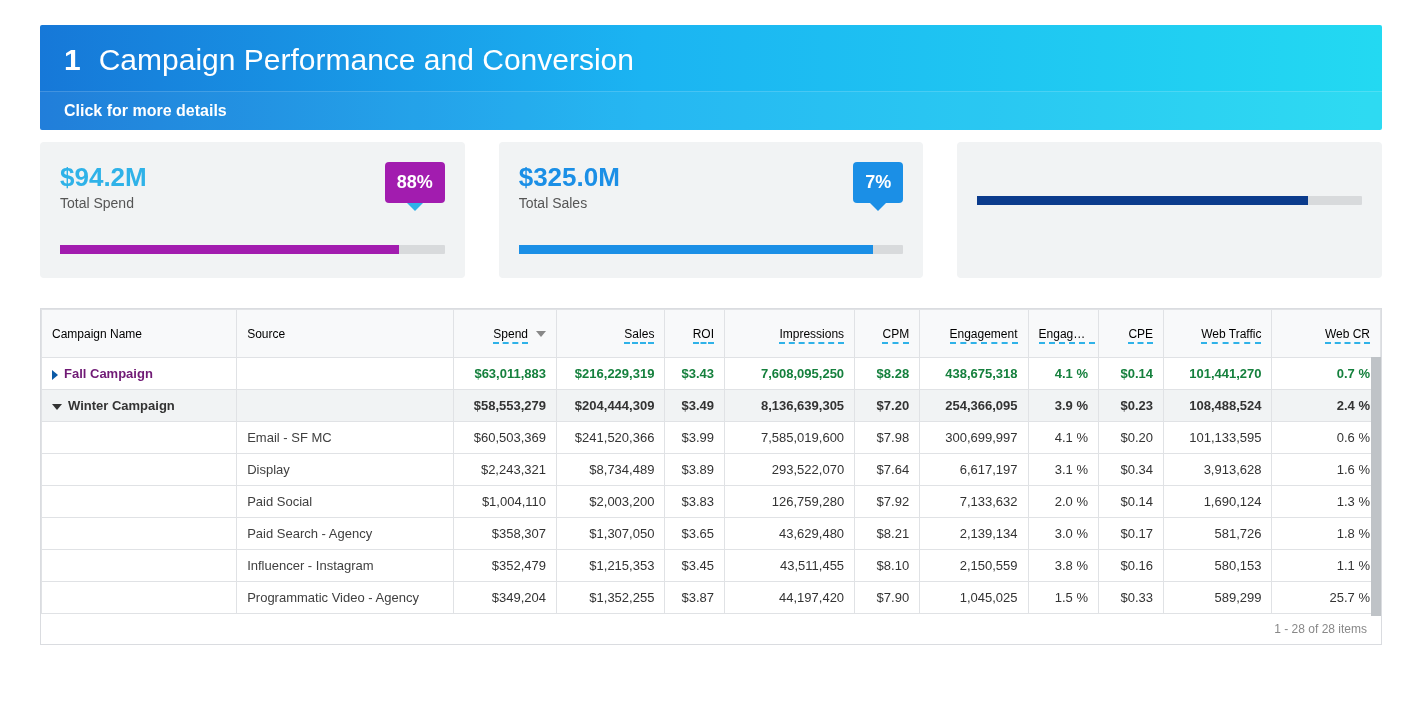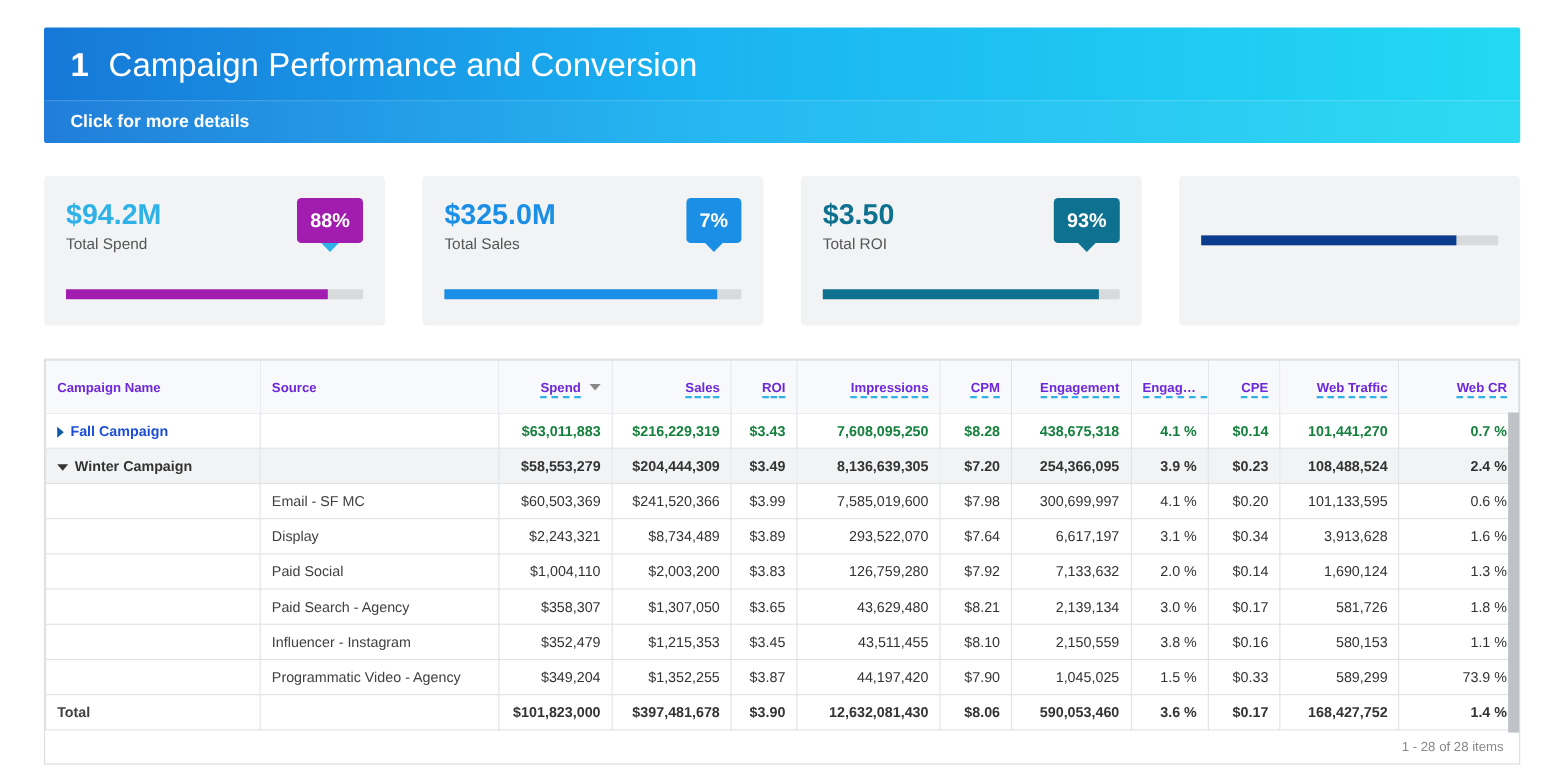--- a/index.html
+++ b/index.html
@@ -11,21 +11,21 @@
   border-radius: 2px;
 }
 .header-top { padding: 18px 24px 14px 24px; display: flex; align-items: baseline; gap: 18px; }
 .header-number { font-size: 30px; font-weight: 700; }
 .header-title { font-size: 30px; font-weight: 300; }
 .header-sub {
   background: rgba(255,255,255,0.05);
   border-top: 1px solid rgba(255,255,255,0.15);
   padding: 10px 24px; font-size: 16px; font-weight: 600;
 }
-.cards { display: flex; gap: 34px; margin: 30px 40px 0 40px; border-radius: 25px; }
+.cards { display: flex; gap: 34px; margin: 12px 40px 0 40px; border-radius: 25px; }
 .card {
   flex: 1; background: #f1f3f4; border-radius: 4px;
   padding: 20px 20px 24px 20px; position: relative;
 }
 .card-top { display: flex; justify-content: space-between; align-items: flex-start; }
 .card-value { font-size: 26px; font-weight: 700; }
 .card-label { font-size: 14px; color: #555; margin-top: 2px; }
 .badge {
   color: #fff; font-weight: 700; font-size: 18px;
   padding: 10px 12px; border-radius: 4px; position: relative;
@@ -46,26 +46,26 @@
 .badge.b2::after { color: #1b8fe6; }
 .badge.b3::after { color: #0e7190; }
 .badge.b4::after { color: #0b3b8c; }
 .table-wrap {
   margin: 30px 40px 20px 40px;
   border: 1px solid #dadce0; background: #fff;
   position: relative;
 }
 table { width: 100%; border-collapse: collapse; font-size: 13px; table-layout: fixed; }
 th, td { border: 1px solid #e0e2e5; padding: 8px 10px; text-align: right; white-space: nowrap; overflow: hidden; text-overflow: ellipsis; }
-th { background: #f8f9fa; font-weight: 700; color: #6d28d9; font-size: 12px; vertical-align: middle; height: 48px; position: relative; }
+th { background: #f8f9fa; font-weight: 400; color: #000000; font-size: 12px; vertical-align: middle; height: 48px; position: relative; }
 th .hlabel { border-bottom: 2px dashed #2fb2e8; padding-bottom: 1px; }
 th.left, td.left { text-align: left; }
 td.left { color: #404040; }
 .row-fall td { color: #15803d; font-weight: 700; background: #fff; }
-.row-fall td.left { color: #1d4ed8; }
+.row-fall td.left { color: #701a75; }
 .row-winter td { font-weight: 700; background: #f1f3f4; color: #333; }
 .row-total td { font-weight: 700; background: #fff; }
 .tri { display: inline-block; width: 0; height: 0; margin-right: 6px; vertical-align: middle; }
 .tri-right { border-top: 5px solid transparent; border-bottom: 5px solid transparent; border-left: 6px solid #0b5aa6; }
 .tri-down { border-left: 5px solid transparent; border-right: 5px solid transparent; border-top: 6px solid #333; }
 .sortcaret { display:inline-block; width:0; height:0; border-left:5px solid transparent; border-right:5px solid transparent; border-top:6px solid #888; margin-left:8px; vertical-align:middle;}
 .pager { text-align: right; padding: 8px 14px; font-size: 12px; color: #888; }
 .scrollbar-trick { position: absolute; right: 0; top: 48px; bottom: 28px; width: 10px; background: #eee; }
 .scrollbar-thumb { width: 10px; background: #bfc3c7; height: 100%; }
 .col-name { width: 180px; } .col-source { width: 200px; }
@@ -101,32 +101,20 @@
     <div class="card">
       <div class="card-top">
         <div>
           <div class="card-value c2">$325.0M</div>
           <div class="card-label">Total Sales</div>
         </div>
         <div class="badge b2">7%</div>
       </div>
       <div class="progress">
         <div class="progress-fill b2" style="width:92%"></div>
-      </div>
-    </div>
-    <div class="card">
-      <div class="card-top">
-        <div>
-          <div class="card-value c3">$3.50</div>
-          <div class="card-label">Total ROI</div>
-        </div>
-        <div class="badge b3">93%</div>
-      </div>
-      <div class="progress">
-        <div class="progress-fill b3" style="width:93%"></div>
       </div>
     </div>
     <div class="card">
       <div class="progress">
         <div class="progress-fill b4" style="width:86%"></div>
       </div>
     </div>
   </div>
 
 <div class="table-wrap">
@@ -265,35 +253,21 @@
           <td class="left">Programmatic Video - Agency</td>
           <td>$349,204</td>
           <td>$1,352,255</td>
           <td>$3.87</td>
           <td>44,197,420</td>
           <td>$7.90</td>
           <td>1,045,025</td>
           <td>1.5 %</td>
           <td>$0.33</td>
           <td>589,299</td>
-          <td>73.9 %</td>
-        </tr>
-        <tr class="row-total">
-          <td class="left">Total</td>
-          <td class="left"></td>
-          <td>$101,823,000</td>
-          <td>$397,481,678</td>
-          <td>$3.90</td>
-          <td>12,632,081,430</td>
-          <td>$8.06</td>
-          <td>590,053,460</td>
-          <td>3.6 %</td>
-          <td>$0.17</td>
-          <td>168,427,752</td>
-          <td>1.4 %</td>
+          <td>25.7 %</td>
         </tr>
       </tbody>
   </table>
   <div class="scrollbar-trick">
       <div class="scrollbar-thumb"></div>
     </div>
   <div class="pager">1 - 28 of 28 items</div>
 </div>
 
 </body></html>

